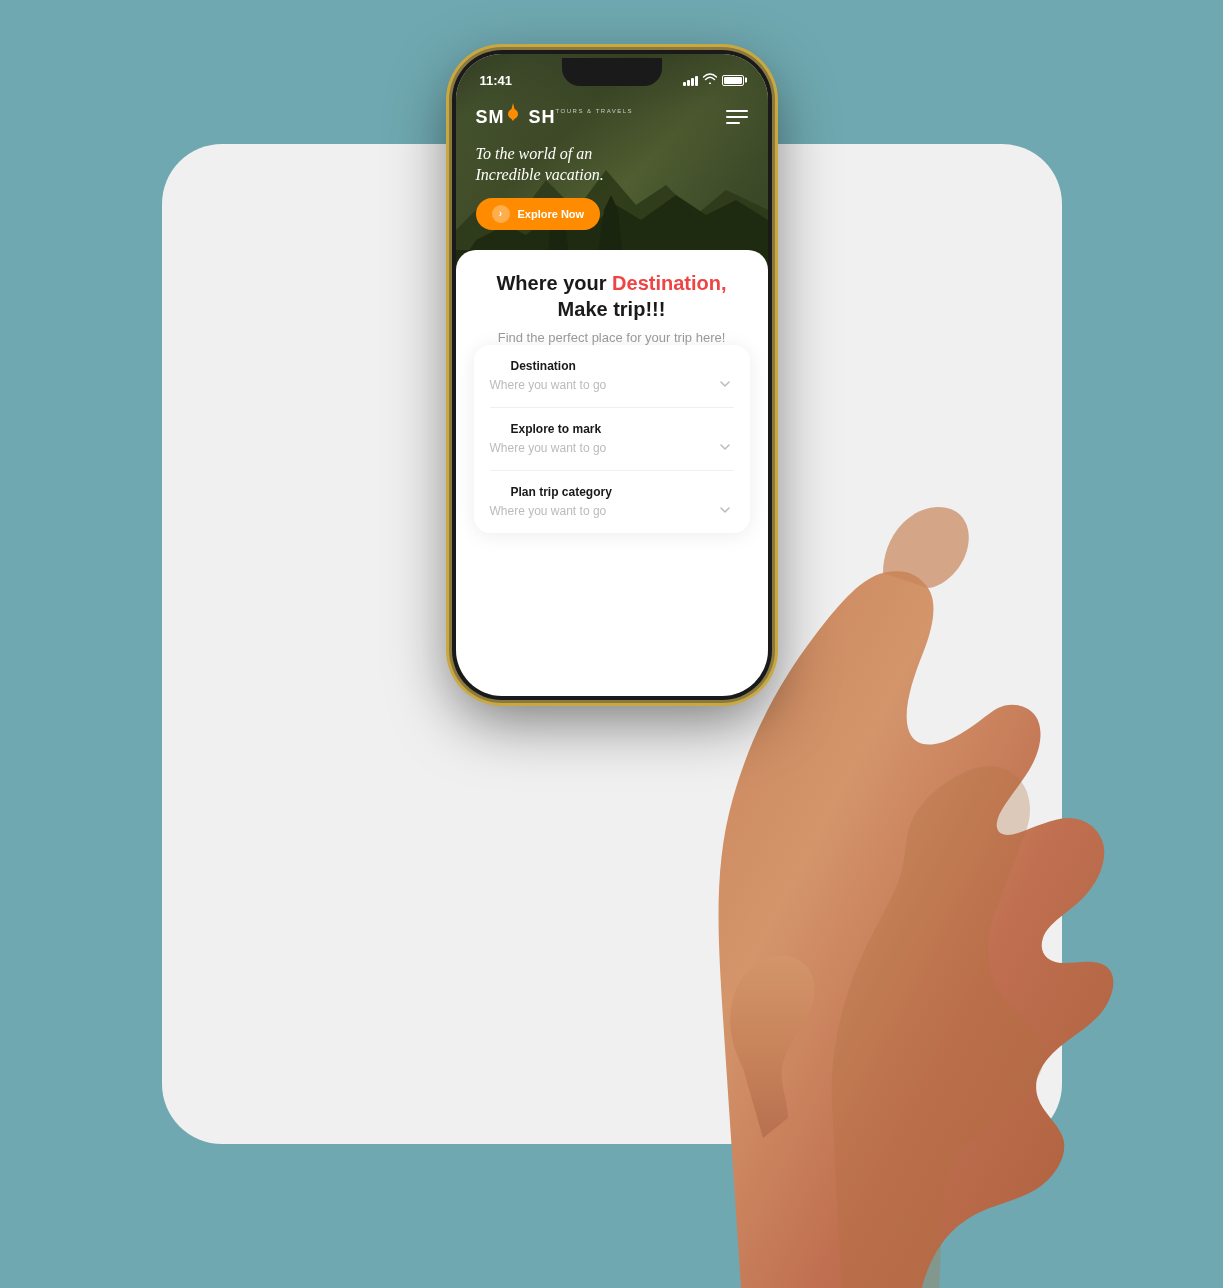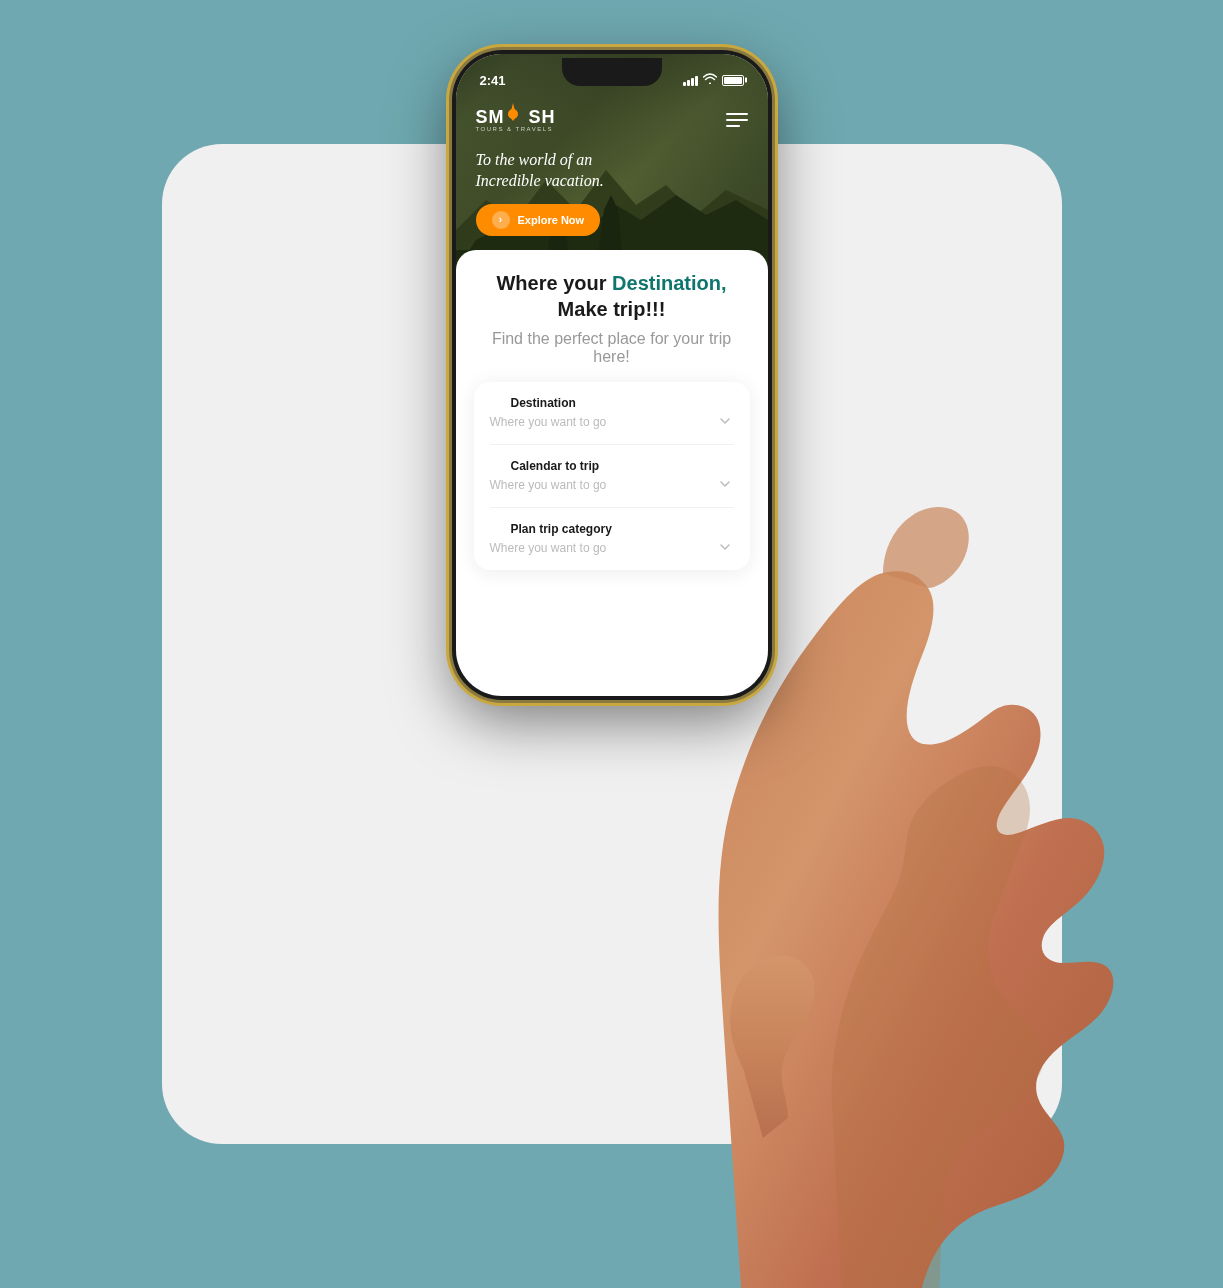--- a/index.html
+++ b/index.html
@@ -212,21 +212,21 @@
       display: flex;
       justify-content: space-between;
       align-items: center;
       padding: 10px 20px 8px;
       position: relative;
       z-index: 10;
     }
 
     .logo {
       display: flex;
-      flex-direction: column;
+      flex-direction: row;
     }
 
     .logo-text {
       font-size: 18px;
       font-weight: 700;
       color: #fff;
       letter-spacing: 1px;
       line-height: 1;
     }
 
@@ -311,29 +311,28 @@
     .content-title {
       font-size: 20px;
       font-weight: 700;
       color: #1a1a1a;
       text-align: center;
       line-height: 1.3;
       margin-bottom: 8px;
     }
 
     .content-title .highlight {
-      color: #0f766e;
+      color: #ef4444;
       margin-top: 16px;
     }
 
     .content-subtitle {
-      font-size: 16px;
+      font-size: 13px;
       color: #999;
       text-align: center;
-      margin-bottom: 16px;
     }
 
     
     .search-card {
       background: #fff;
       border-radius: 16px;
       box-shadow: 0 2px 20px rgba(0,0,0,0.08);
       padding: 0 16px;
     }
 
@@ -421,21 +420,21 @@
 
   <div class="phone-wrapper">
     <div class="phone">
       <div class="phone-inner">
 
         <div class="notch"></div>
 
         <div class="hero">
 
           <div class="status-bar">
-            <span class="status-time">2:41</span>
+            <span class="status-time">11:41</span>
             <div class="status-icons">
               <div class="signal-bars">
                 <div class="signal-bar" style="height:4px"></div>
                 <div class="signal-bar" style="height:6px"></div>
                 <div class="signal-bar" style="height:8px"></div>
                 <div class="signal-bar" style="height:10px"></div>
               </div>
               <span class="wifi-icon">
                 <svg width="14" height="11" viewBox="0 0 14 11" fill="none">
                   <path d="M7 9.5C7.55228 9.5 8 9.94772 8 10.5C8 11.0523 7.55228 11.5 7 11.5C6.44772 11.5 6 11.0523 6 10.5C6 9.94772 6.44772 9.5 7 9.5Z" fill="white"></path>
@@ -523,21 +522,21 @@
                 <span class="chevron-down">
                   <svg width="14" height="14" viewBox="0 0 14 14" fill="none">
                     <path d="M3 5L7 9L11 5" stroke="#bbb" stroke-width="1.5" stroke-linecap="round" stroke-linejoin="round"></path>
                   </svg>
                 </span>
               </div>
             </div>
 
             <div class="search-field">
               <div class="field-label">
-                <span>Calendar to trip</span>
+                <span>Explore to mark</span>
               </div>
               <div class="field-value">
                 <span class="field-placeholder">Where you want to go</span>
                 <span class="chevron-down">
                   <svg width="14" height="14" viewBox="0 0 14 14" fill="none">
                     <path d="M3 5L7 9L11 5" stroke="#bbb" stroke-width="1.5" stroke-linecap="round" stroke-linejoin="round"></path>
                   </svg>
                 </span>
               </div>
             </div>

